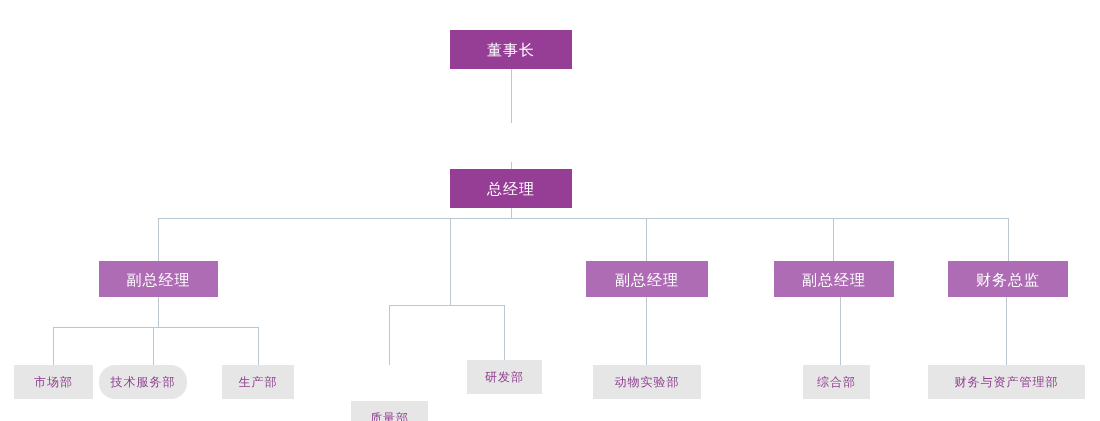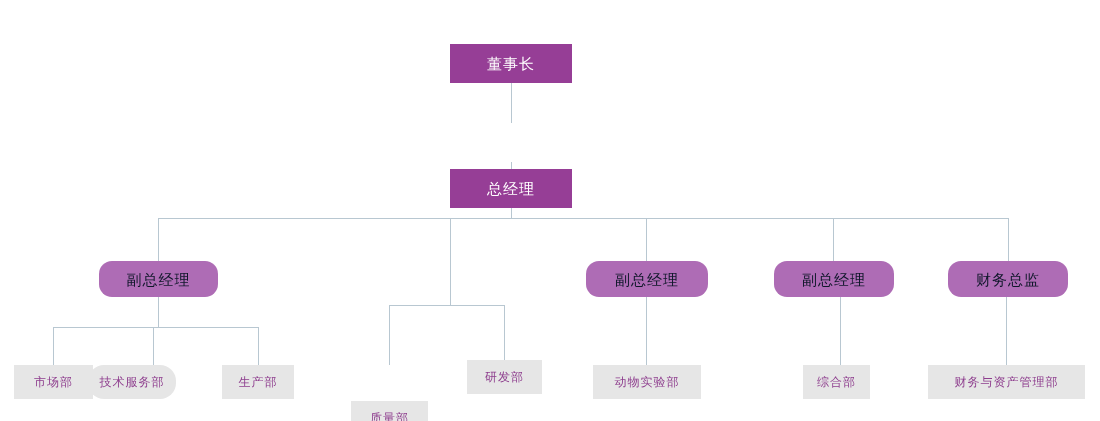--- a/index.html
+++ b/index.html
@@ -34,23 +34,22 @@
     color: #ffffff;
     height: 39px;
   }
   .node.level-2 {
     background: #963E96;
     color: #ffffff;
     height: 39px;
   }
   .node.level-3 {
     background: #AE6CB5;
-    color: #0f172a;
+    color: #ffffff;
     height: 36px;
-    border-radius: 13px;
   }
   .node.level-4 {
     background: #E6E6E6;
     color: #8E3E8E;
     height: 34px;
     font-size: 12px;
   }
   .connector {
     position: absolute;
     background: #B8C7D1;
@@ -88,31 +87,31 @@
   <div class="connector h" style="left:389px; top:305px; width:116px;"></div>
   <div class="connector v" style="left:389px; top:305px; height:60px;"></div>
   <div class="connector v" style="left:504px; top:305px; height:60px;"></div>
 
   <div class="connector v" style="left:646px; top:297px; height:68px;"></div>
 
   <div class="connector v" style="left:840px; top:297px; height:68px;"></div>
 
   <div class="connector v" style="left:1006px; top:297px; height:68px;"></div>
 
-  <div class="node level-1" style="left:450px; top:44px; width:122px;">董事长</div>
+  <div class="node level-1" style="left:450px; top:30px; width:122px;">董事长</div>
 
   <div class="node level-2" style="left:450px; top:123px; width:122px;margin-top:46px;">总经理</div>
 
   <div class="node level-3" style="left:99px; top:261px; width:119px;">副总经理</div>
   <div class="node level-3" style="left:586px; top:261px; width:122px;">副总经理</div>
   <div class="node level-3" style="left:774px; top:261px; width:120px;">副总经理</div>
   <div class="node level-3" style="left:948px; top:261px; width:120px;">财务总监</div>
 
   <div class="node level-4" style="left:14px; top:365px; width:79px;">市场部</div>
-  <div class="node level-4" style="left:88px; top:365px; width:88px;border-radius:16px;">技术服务部</div>
+  <div class="node level-4" style="left:99px; top:365px; width:88px;border-radius:16px;">技术服务部</div>
   <div class="node level-4" style="left:222px; top:365px; width:72px;">生产部</div>
   <div class="node level-4" style="left:351px; top:365px; width:77px;margin-top:36px;">质量部</div>
   <div class="node level-4" style="left:467px; top:360px; width:75px;">研发部</div>
   <div class="node level-4" style="left:593px; top:365px; width:108px;">动物实验部</div>
   <div class="node level-4" style="left:803px; top:365px; width:67px;">综合部</div>
   <div class="node level-4" style="left:928px; top:365px; width:157px;">财务与资产管理部</div>
 
 </div>
 
 </body></html>

